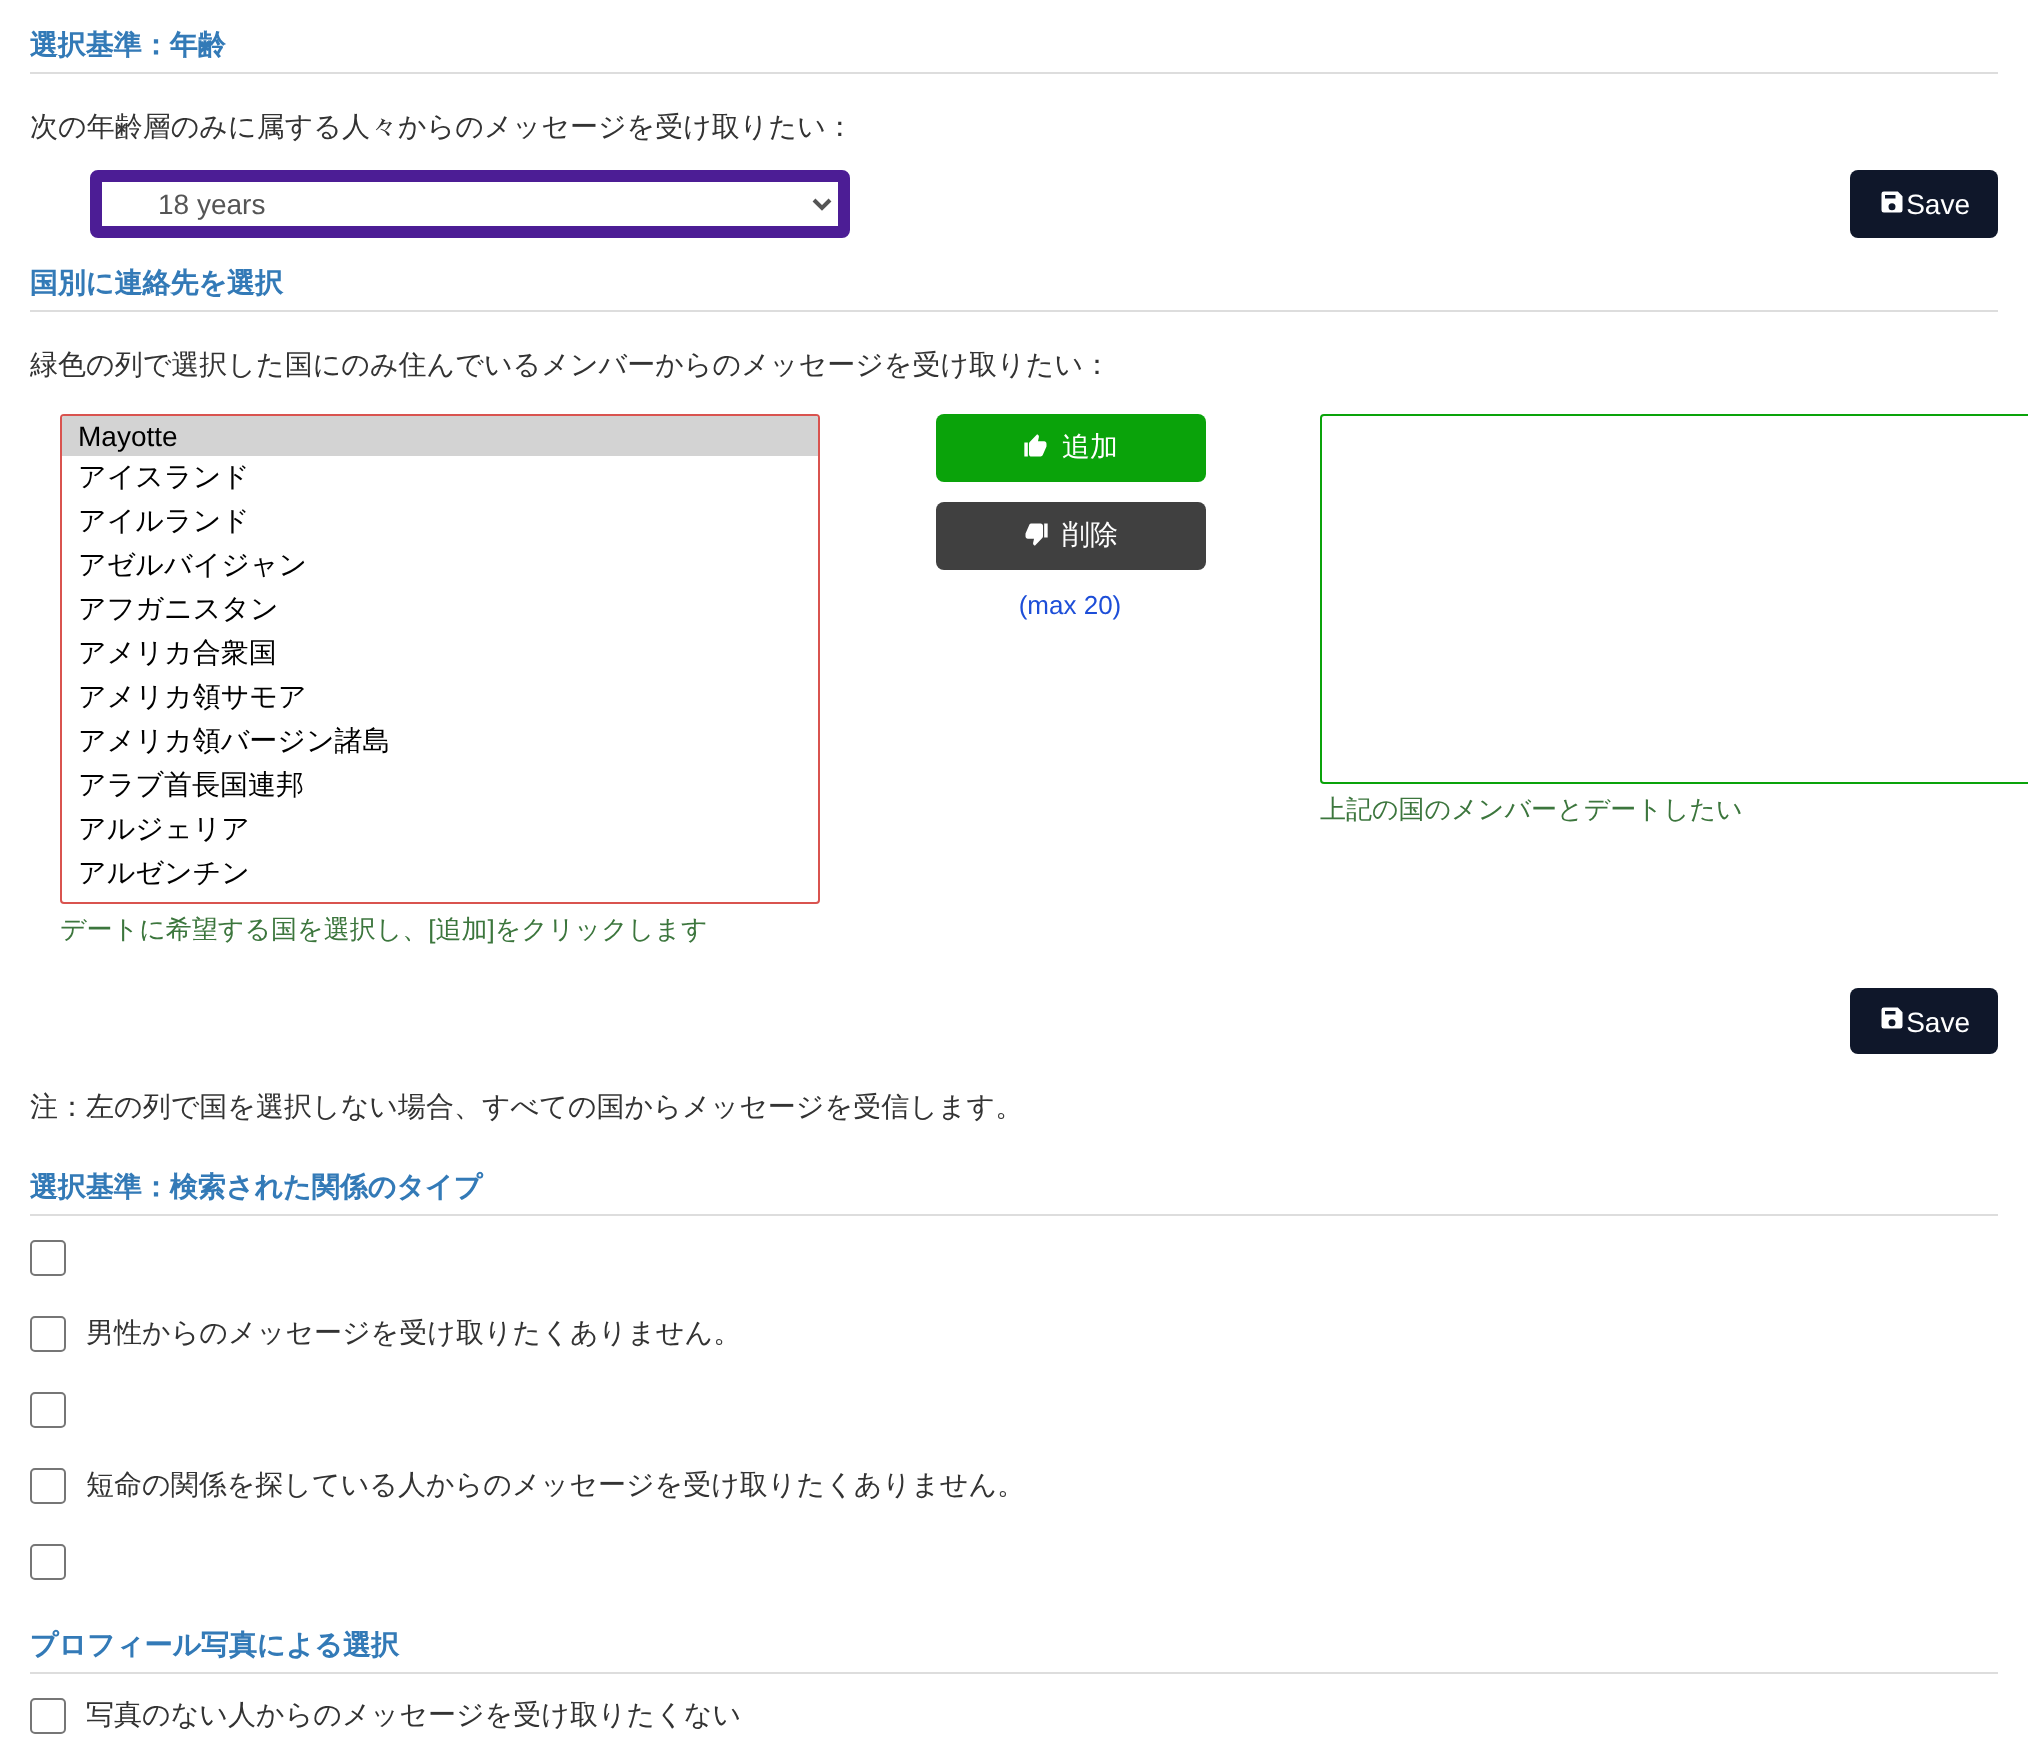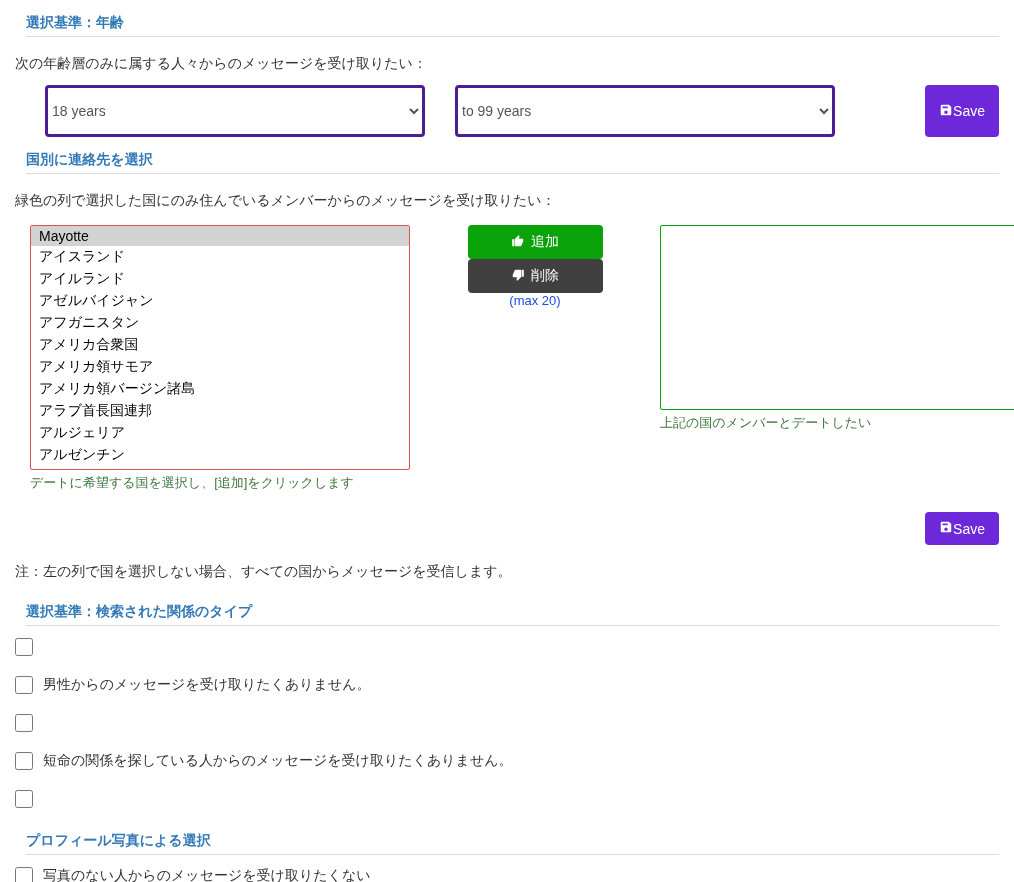--- a/index.html
+++ b/index.html
@@ -1,53 +1,50 @@
 <!DOCTYPE html>
 <html><head>
 <meta charset="utf-8">
 <style>
 * { box-sizing: border-box; margin: 0; padding: 0; }
 body { font-family: Arial, "Hiragino Sans", "Meiryo", sans-serif; font-size: 14px; color: #333; background: #fff; padding: 0 15px; }
-.section-title { color: #337ab7; font-size: 14px; font-weight: bold; border-bottom: 1px solid #ddd; padding: 4px 0; margin-top: 10px; margin-left: 11px; }
+.section-title { color: #337ab7; font-size: 14px; font-weight: bold; border-bottom: 1px solid #ddd; padding: 4px 0; margin-top: 10px; }
 .section-desc { margin: 18px 0 12px 0; }
 .row { display: flex; margin-bottom: 8px; }
-.select-normal { width: 380px; height: 52px; border: 3px solid #4c1d95; border-radius: 4px; padding: 0 0; font-size: 14px; color: #555; background: #fff; appearance: auto; }
+.select-normal { width: 380px; height: 34px; border: 6px solid #4c1d95; border-radius: 4px; padding: 0 24px; font-size: 14px; color: #555; background: #fff; appearance: auto; }
 .age-from { margin-left: 30px; }
 .age-to { margin-left: 30px; }
-.save-btn { background: #6d28d9; color: #fff; border: none; padding: 8px 14px; border-radius: 4px; font-size: 14px; cursor: pointer; margin-left: auto; display: flex; align-items: center; gap: 0; }
+.save-btn { background: #0f172a; color: #fff; border: none; padding: 8px 14px; border-radius: 4px; font-size: 14px; cursor: pointer; margin-left: auto; display: flex; align-items: center; gap: 0; }
 .three-col { display: flex; gap: 0; margin-top: 15px; }
 .col-left { flex: 0 0 380px; margin-left: 15px; }
 .col-mid { flex: 0 0 190px; margin-left: 30px; display: flex; flex-direction: column; align-items: center; }
 .col-right { flex: 0 0 380px; margin-left: 30px; }
 .listbox { width: 100%; height: 245px; border: 1px solid #d9534f; border-radius: 2px; overflow: auto; padding: 0; font-size: 14px; }
 .listbox option { padding: 2px 8px; }
 .listbox option:first-child { background: #d3d3d3; }
 .emptybox { width: 100%; height: 185px; border: 1px solid #0aa30a; border-radius: 2px; background: #fff; }
 .helper-green { color: #3c763d; font-size: 13px; margin-top: 4px; }
-.btn { width: 135px; padding: 8px 0; border: none; border-radius: 4px; color: #fff; font-size: 14px; cursor: pointer; display: flex; align-items: center; justify-content: center; gap: 6px; }
+.btn { width: 135px; padding: 8px 0; border: none; border-radius: 4px; color: #fff; font-size: 14px; cursor: pointer; display: flex; align-items: center; justify-content: center; gap: 6px; margin-bottom: 10px; }
 .btn-green { background: #0aa30a; }
 .btn-red { background: #404040; justify-content: center; }
 .max-label { font-size: 13px; color: #1d4ed8; }
 .save-row { display: flex; margin-top: 20px; }
 .note { margin: 18px 0; }
 .checkbox-row { display: flex; align-items: center; margin: 12px 0 20px 0; gap: 10px; }
 .checkbox-row input { width: 18px; height: 18px; border: 1px solid #bbb; }
 .icon { display: inline-block; }
 </style>
 </head>
 <body>
 
 <div class="section-title">選択基準：年齢</div>
 <div class="section-desc">次の年齢層のみに属する人々からのメッセージを受け取りたい：</div>
 <div class="row">
   <select class="select-normal age-from">
     <option>18 years</option>
-  </select>
-  <select class="select-normal age-to">
-    <option>to 99 years</option>
   </select>
   <button class="save-btn">
     <span class="icon">
       <svg width="14" height="14" viewBox="0 0 24 24" fill="#fff">
           <path d="M17 3H5a2 2 0 0 0-2 2v14a2 2 0 0 0 2 2h14a2 2 0 0 0 2-2V7l-4-4zM12 19a3 3 0 1 1 0-6 3 3 0 0 1 0 6zm3-10H6V6h9v3z"></path>
         </svg>
     </span>
     <span>Save</span>
   </button>
 </div>

